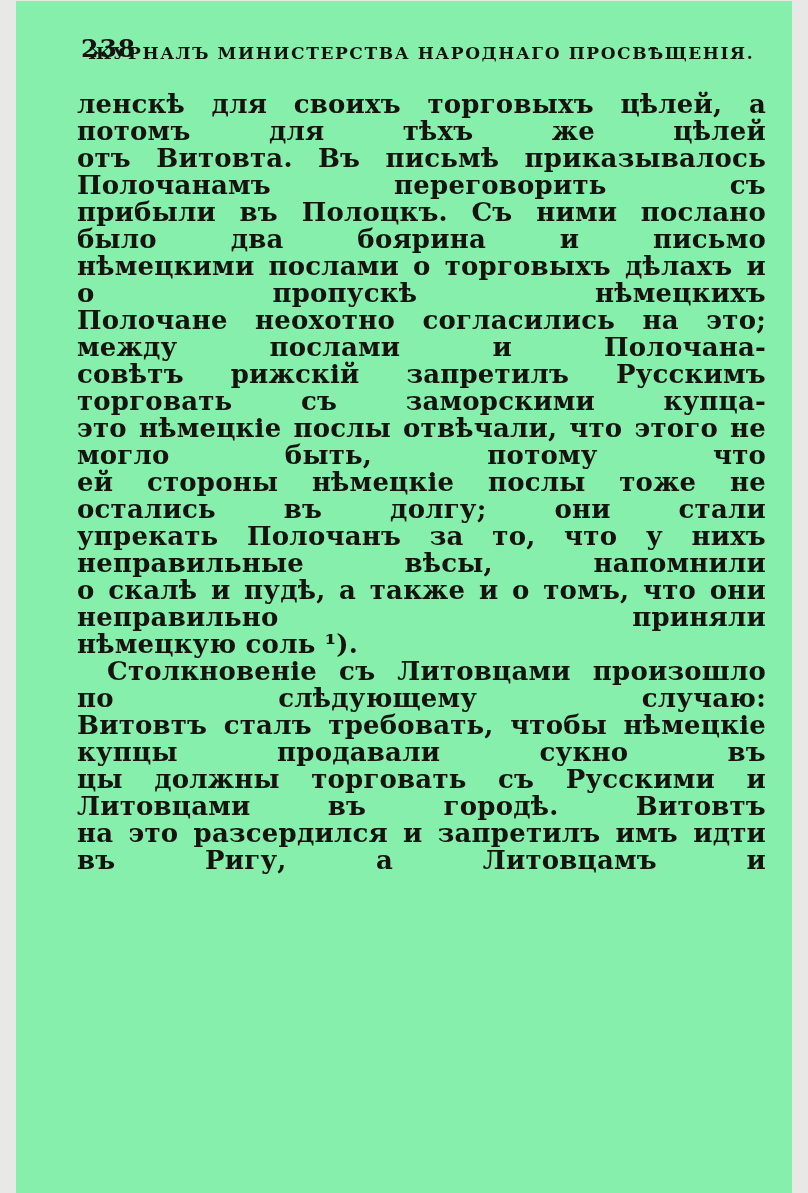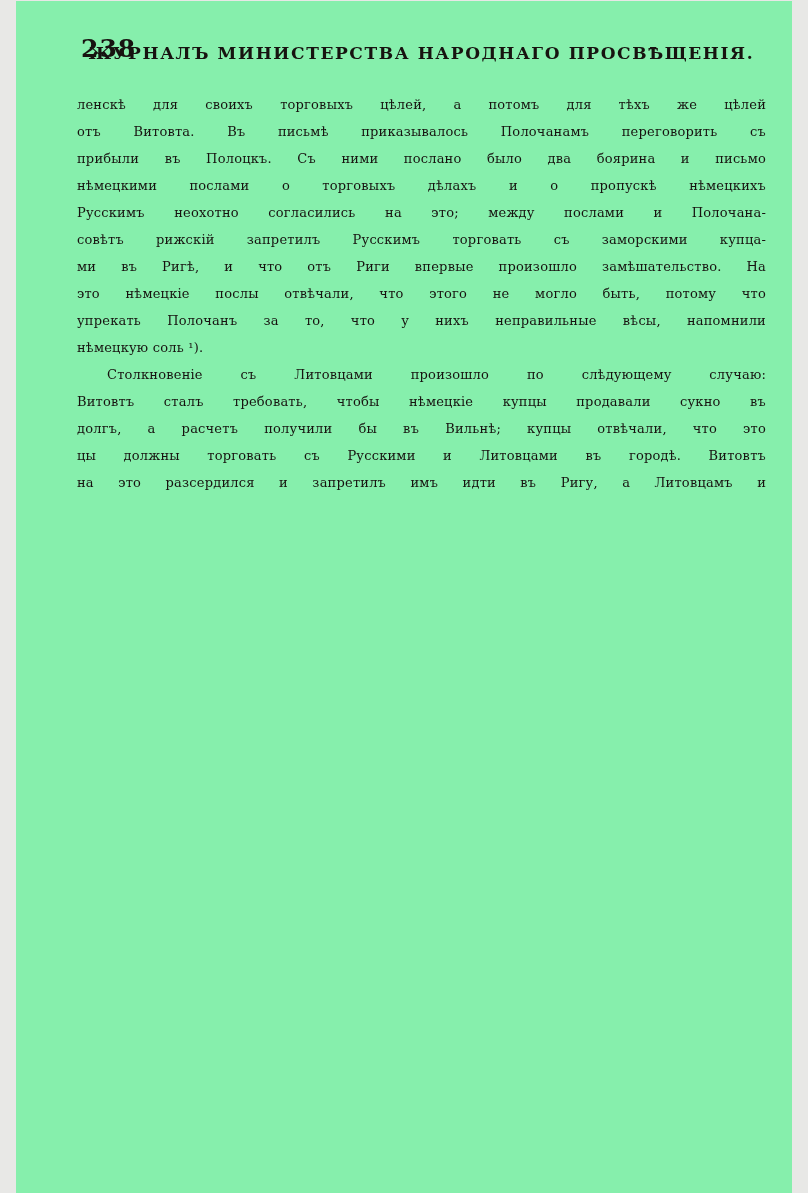--- a/index.html
+++ b/index.html
@@ -38,22 +38,22 @@
     font-size: 17px;
     font-weight: 700;
     letter-spacing: 1.6px;
     line-height: 28px;
     padding-top: 4px;
     white-space: nowrap;
   }
   
   .bodytext { margin-top: 24px; }
   .line {
-    font-size: 13px;
-    font-weight: 400;
+    font-size: 26px;
+    font-weight: 700;
     line-height: 27px;
     letter-spacing: 0.2px;
     text-align: justify;
     text-align-last: justify;
     white-space: normal;
   }
   .line.para-end { text-align: center; text-align-last: left; }
   .line.indent { text-indent: 30px; }
 </style>
 </head>
@@ -66,31 +66,31 @@
       <span class="page-number">238</span>
       <div class="journal-title">ЖУРНАЛЪ МИНИСТЕРСТВА НАРОДНАГО ПРОСВѢЩЕНІЯ.</div>
     </div>
 
     <div class="bodytext">
       <div>
         <div class="line">ленскѣ для своихъ торговыхъ цѣлей, а потомъ для тѣхъ же цѣлей</div>
         <div class="line">отъ Витовта. Въ письмѣ приказывалось Полочанамъ переговорить съ</div>
         <div class="line">прибыли въ Полоцкъ. Съ ними послано было два боярина и письмо</div>
         <div class="line">нѣмецкими послами о торговыхъ дѣлахъ и о пропускѣ нѣмецкихъ</div>
-        <div class="line">Русскимъ неохотно согласились на это; между послами и Полочана-</div>
+        <div class="line">Полочане неохотно согласились на это; между послами и Полочана-</div>
         <div class="line">совѣтъ рижскій запретилъ Русскимъ торговать съ заморскими купца-</div>
-        <div class="line">ми въ Ригѣ, и что отъ Риги впервые произошло замѣшательство. На</div>
         <div class="line">это нѣмецкіе послы отвѣчали, что этого не могло быть, потому что</div>
+        <div class="line">ей стороны нѣмецкіе послы тоже не остались въ долгу; они стали</div>
         <div class="line">упрекать Полочанъ за то, что у нихъ неправильные вѣсы, напомнили</div>
+        <div class="line">о скалѣ и пудѣ, а также и о томъ, что они неправильно приняли</div>
         <div class="line para-end">нѣмецкую соль ¹).</div>
       </div>
       <div>
         <div class="line indent">Столкновеніе съ Литовцами произошло по слѣдующему случаю:</div>
         <div class="line">Витовтъ сталъ требовать, чтобы нѣмецкіе купцы продавали сукно въ</div>
-        <div class="line">долгъ, а расчетъ получили бы въ Вильнѣ; купцы отвѣчали, что это</div>
         <div class="line">цы должны торговать съ Русскими и Литовцами въ городѣ. Витовтъ</div>
         <div class="line">на это разсердился и запретилъ имъ идти въ Ригу, а Литовцамъ и</div>
 
       </div>
     </div>
 
   </div>
 </div>
 
 </body></html>

